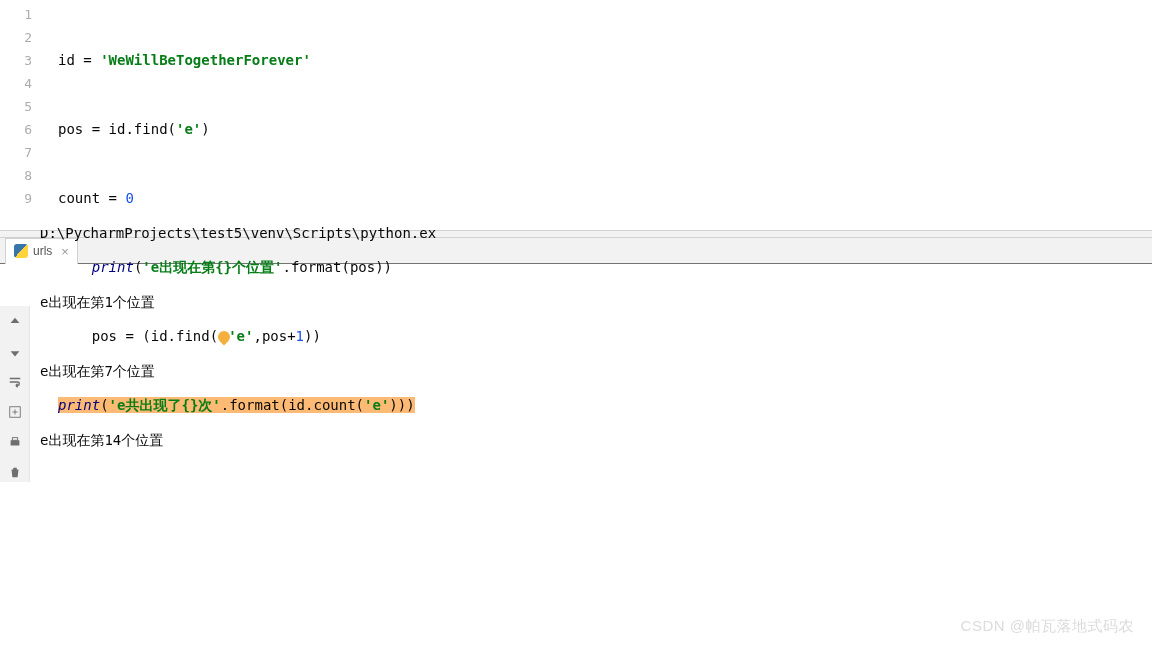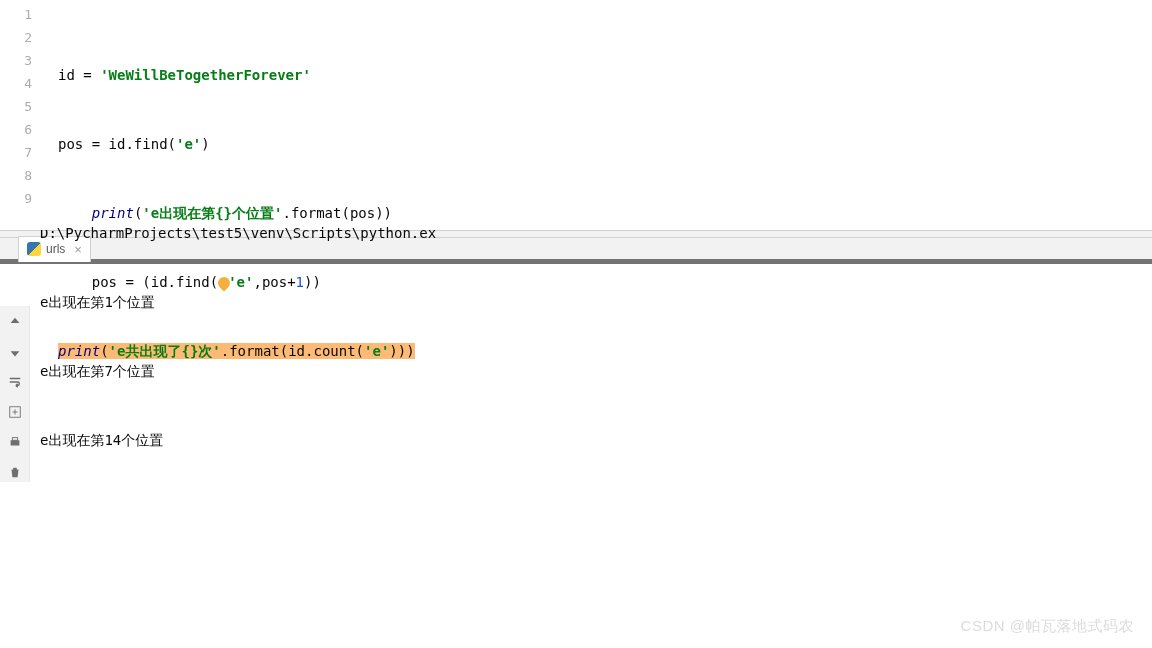--- a/index.html
+++ b/index.html
@@ -25,21 +25,21 @@
       padding-right: 18px;
       padding-top: 3px;
       font-size: 13px;
       line-height: 23px;
       user-select: none;
       position: relative;
     }
     .gutter-line { height: 23px; }
     .code-area {
       flex: 1;
-      padding-top: 18px;
+      padding-top: 3px;
       line-height: 23px;
       font-size: 14px;
       white-space: pre;
       position: relative;
     }
     .code-line { height: 23px; padding-left: 8px; }
     .highlighted {
       background: #fdba74;
       display: inline;
     }
@@ -62,24 +62,24 @@
     .divider {
       height: 8px;
       background: #f2f2f2;
       border-top: 1px solid #d1d1d1;
       border-bottom: 1px solid #d1d1d1;
     }
 
     .tab-bar {
       height: 26px;
       background: #f2f2f2;
-      border-bottom: 5px solid #737373;
-      display: flex;
-      align-items: center;
-      padding-left: 18px;
+      border-bottom: 1px solid #737373;
+      display: flex;
+      align-items: center;
+      padding-left: 5px;
     }
     .tab {
       display: flex;
       align-items: center;
       height: 26px;
       padding: 0 8px;
       background: #ffffff;
       border: 1px solid #d1d1d1;
       border-bottom: none;
       font-family: -apple-system, "Segoe UI", sans-serif;
@@ -151,20 +151,21 @@
     <div class="gutter-line">4</div>
     <div class="gutter-line">5</div>
     <div class="gutter-line">6</div>
     <div class="gutter-line">7</div>
     <div class="gutter-line">8</div>
     <div class="gutter-line">9</div>
   </div>
   <div class="code-area">
     <div class="code-line"><span class="plain">id = </span><span class="str">'WeWillBeTogetherForever'</span></div>
     <div class="code-line"><span class="plain">pos = id.find(</span><span class="str">'e'</span><span class="plain">)</span></div>
+    <div class="code-line"><span class="plain">count = </span><span class="num">0</span></div>
     <div class="code-line"><span class="plain">    </span><span class="builtin">print</span><span class="plain">(</span><span class="str">'e出现在第{}个位置'</span><span class="plain">.format(pos))</span></div>
     <div class="code-line"><span class="plain">    pos = (id.find(</span><span class="bulb"></span><span class="str">'e'</span><span class="plain">,pos+</span><span class="num">1</span><span class="plain">))</span></div>
     <div class="code-line"><span class="highlighted"><span class="builtin">print</span><span class="plain">(</span><span class="str">'e共出现了{}次'</span><span class="plain">.format(id.count(</span><span class="str">'e'</span><span class="plain">)))</span></span></div>
     <div class="code-line"></div>
   </div>
 </div>
 
 <div class="divider"></div>
 
 <div class="tab-bar">

